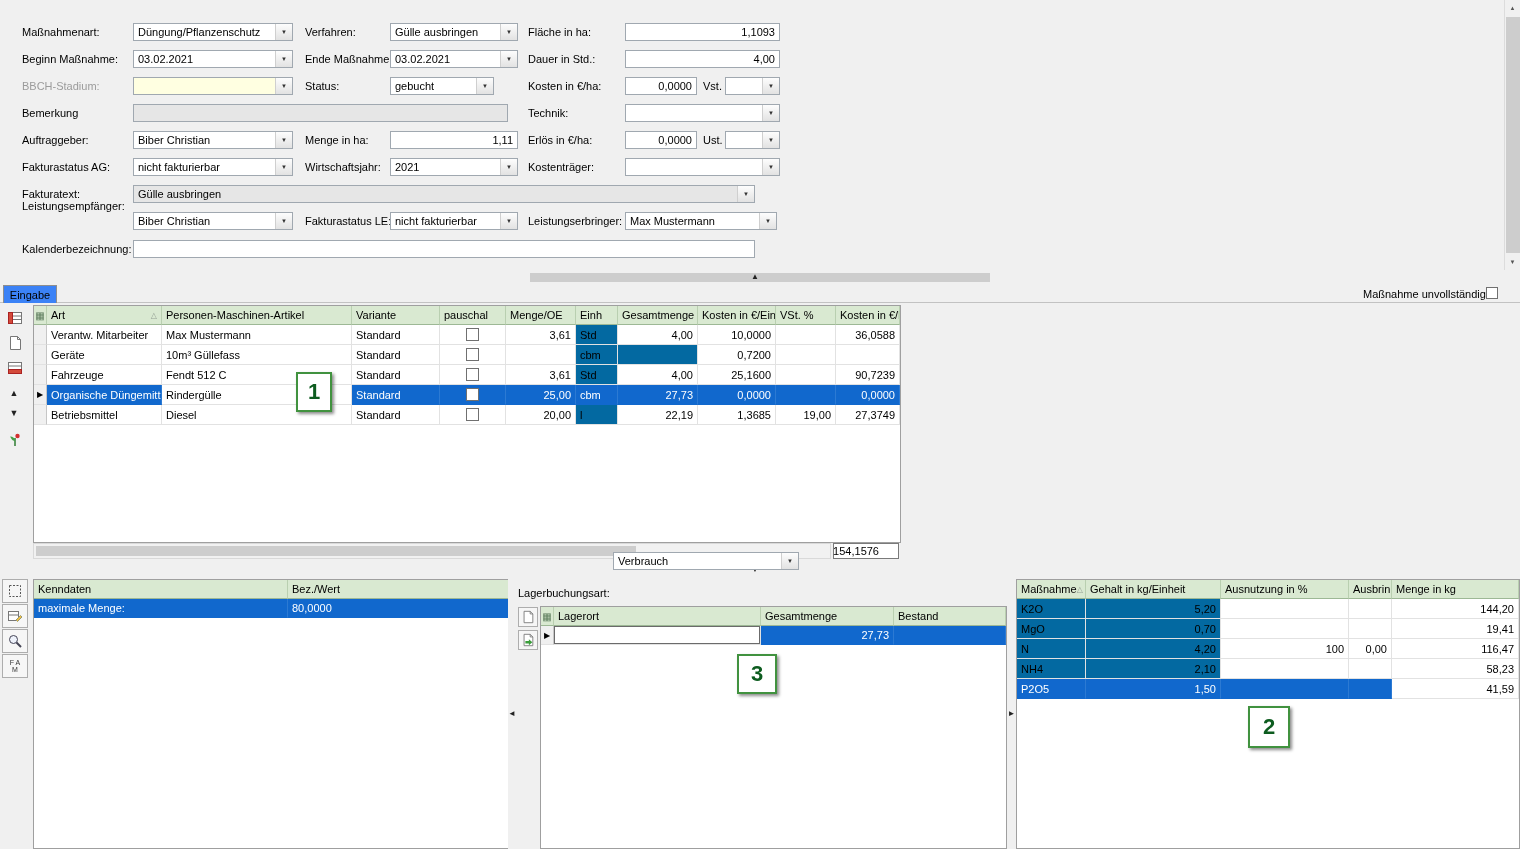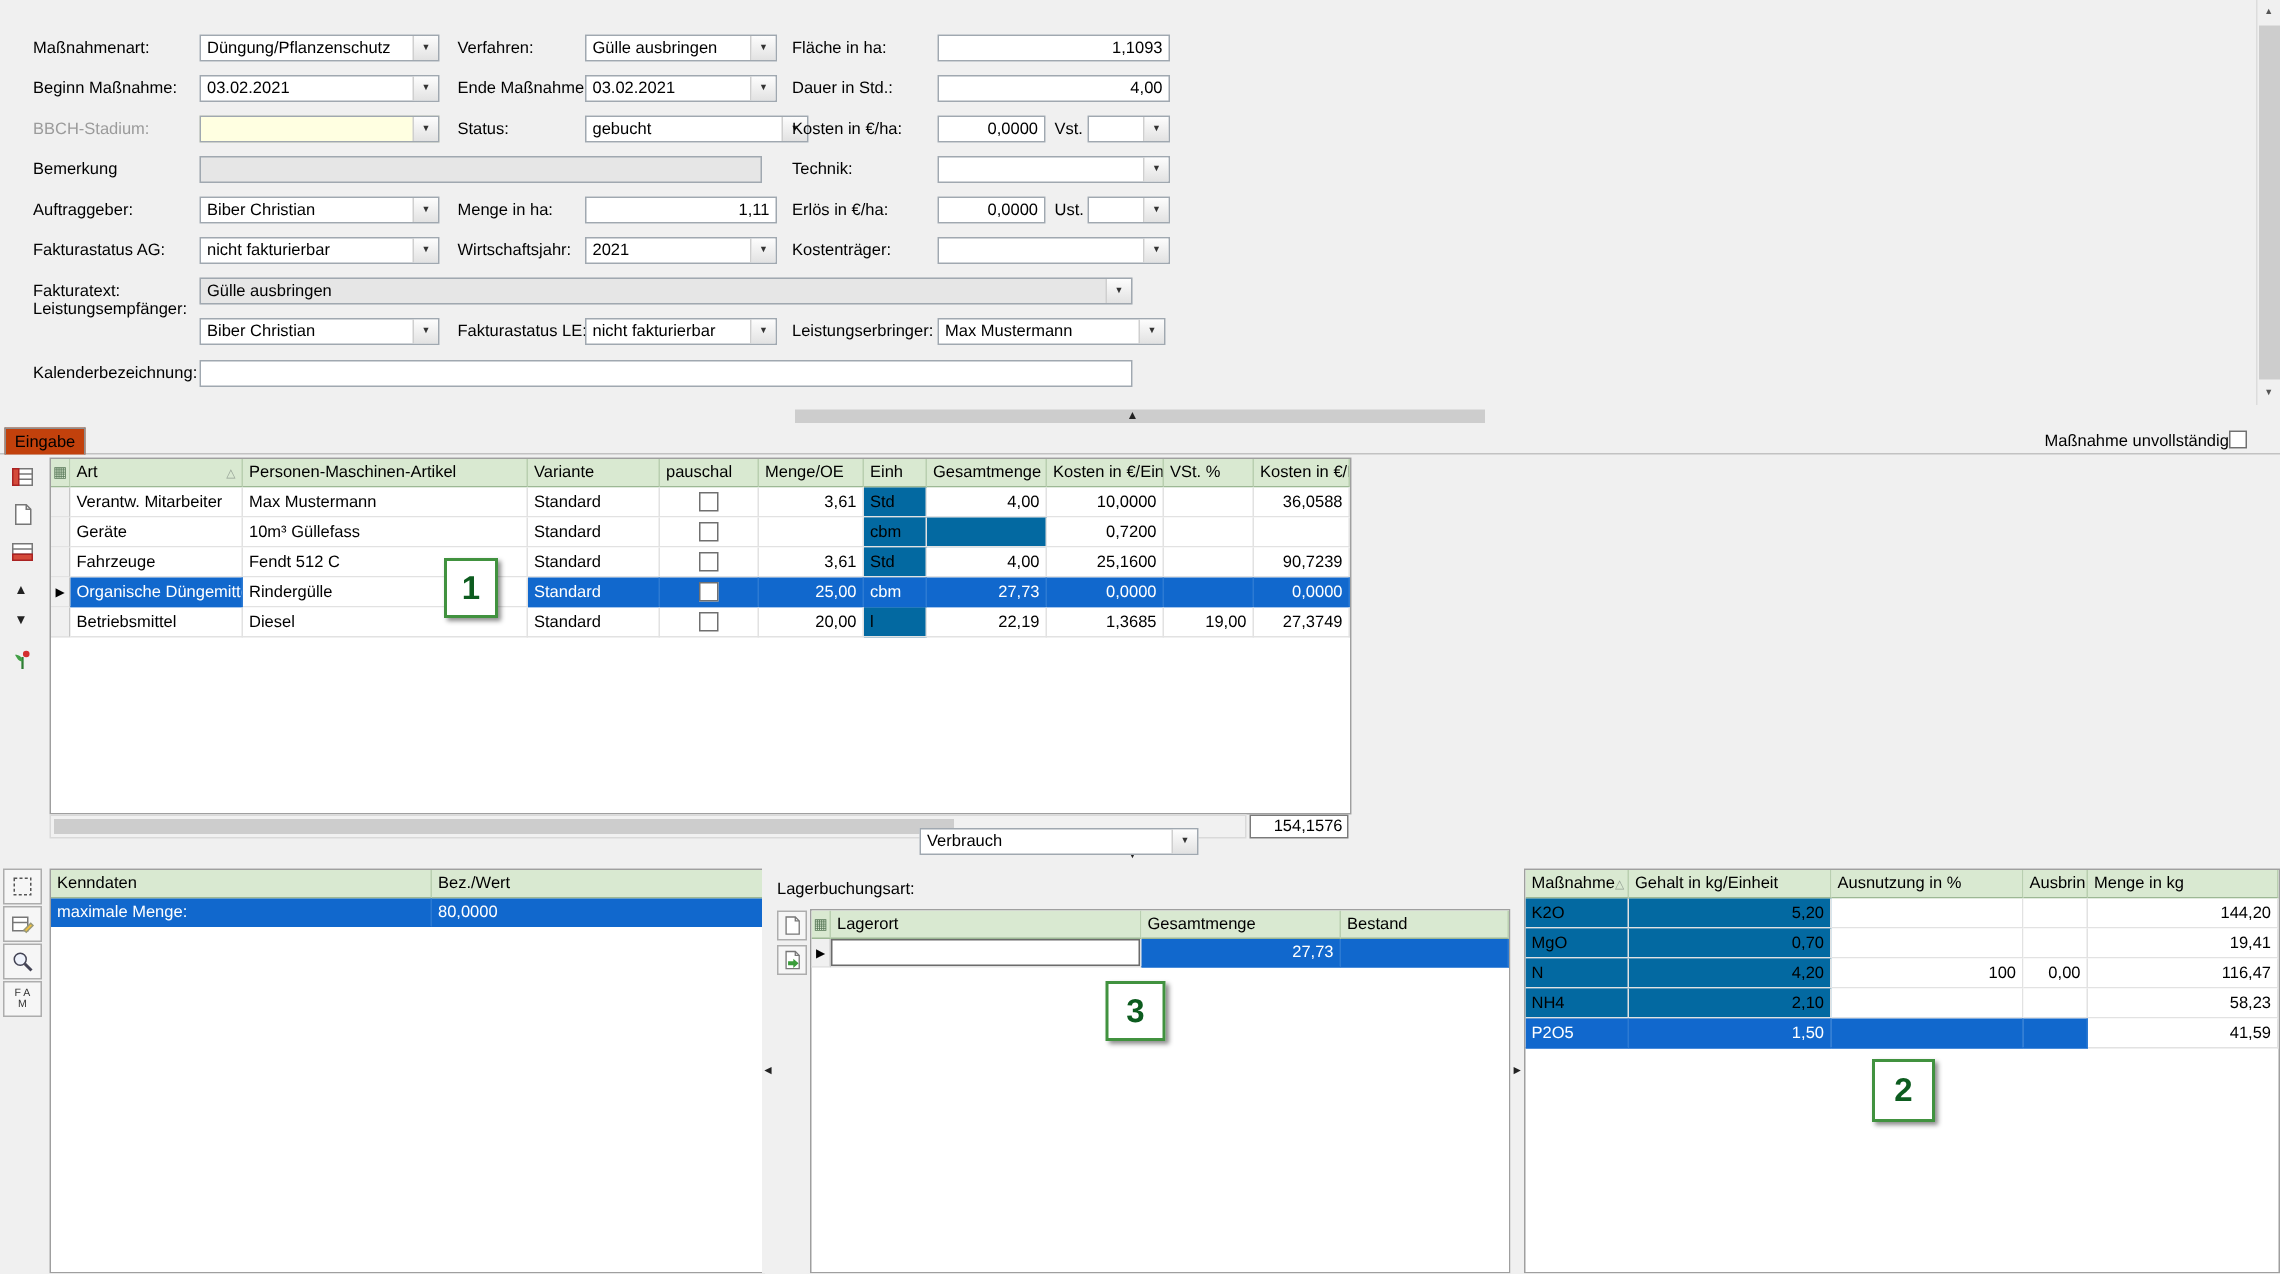--- a/index.html
+++ b/index.html
@@ -60,26 +60,26 @@
   .sarr { position:absolute; left:0; width:15px; height:16px; display:flex; align-items:center; justify-content:center;
           font-size:6px; color:#555; }
   .vthumb { position:absolute; left:1px; top:17px; width:14px; height:236px; background:#cdcdcd; }
   .hsplit { position:absolute; left:0; width:1520px; background:#f0f0f0; }
   .hthumb { position:absolute; height:9px; background:#cdcdcd; }
   .splitarrow { position:absolute; font-size:8px; color:#222; }
   .vsplit { position:absolute; width:8px; background:#f0f0f0; display:flex; align-items:center; justify-content:center; }
   .varrow { font-size:8px; color:#222; }
 
   .tabstrip { position:absolute; left:0; top:285px; width:1520px; height:18px; background:#f0f0f0; border-bottom:1px solid #c2c2c2; }
-  .tab { position:absolute; left:3px; top:0; width:54px; height:18px; background:#c2410c; border:1px solid #8e8e8e; border-bottom:none;
+  .tab { position:absolute; left:3px; top:0; width:54px; height:18px; background:#3b82f6; border:1px solid #8e8e8e; border-bottom:none;
          display:flex; align-items:center; justify-content:center; }
   .chk { position:absolute; width:12px; height:12px; border:1px solid #707070; background:#fff; }
 
   .hscrollbar { position:absolute; background:#f1f1f1; border:1px solid #d9d9d9; }
-  .sumbox { position:absolute; background:#fff; border:1px solid #7a7a7a; display:flex; align-items:center; justify-content:flex-end; padding:0 3px; }
+  .sumbox { position:absolute; background:#fff; border:1px solid #7a7a7a; display:flex; align-items:center; justify-content:flex-end; padding:0 19px; }
 
   .badge { position:absolute; background:#fff; border:2px solid #41923f; color:#0d5c1f;
            font-weight:bold; font-size:22px; display:flex; align-items:center; justify-content:center;
            box-shadow:2px 2px 3px rgba(0,0,0,0.45); z-index:20; }
 </style>
 </head>
 <body>
 
 <div id="screen">
 
@@ -110,21 +110,21 @@
     </div>
     <span class="lbl" style="left:528px;top:53px">Dauer in Std.:</span>
     <div class="input numf" style="left:625px;top:50px;width:155px">4,00</div>
 
     <span class="lbl dis" style="left:22px;top:80px">BBCH-Stadium:</span>
     <div class="combo yellowf" style="left:133px;top:77px;width:160px">
       <span class="ct"></span>
         <span class="ca">▼</span>
     </div>
     <span class="lbl" style="left:305px;top:80px">Status:</span>
-    <div class="combo" style="left:390px;top:77px;width:149px">
+    <div class="combo" style="left:390px;top:77px;width:104px">
       <span class="ct">gebucht</span>
         <span class="ca">▼</span>
     </div>
     <span class="lbl" style="left:528px;top:80px">Kosten in €/ha:</span>
     <div class="input numf" style="left:625px;top:77px;width:72px">0,0000</div>
     <span class="lbl" style="left:703px;top:80px">Vst.</span>
     <div class="combo" style="left:725px;top:77px;width:55px">
       <span class="ct"></span>
         <span class="ca">▼</span>
     </div>

